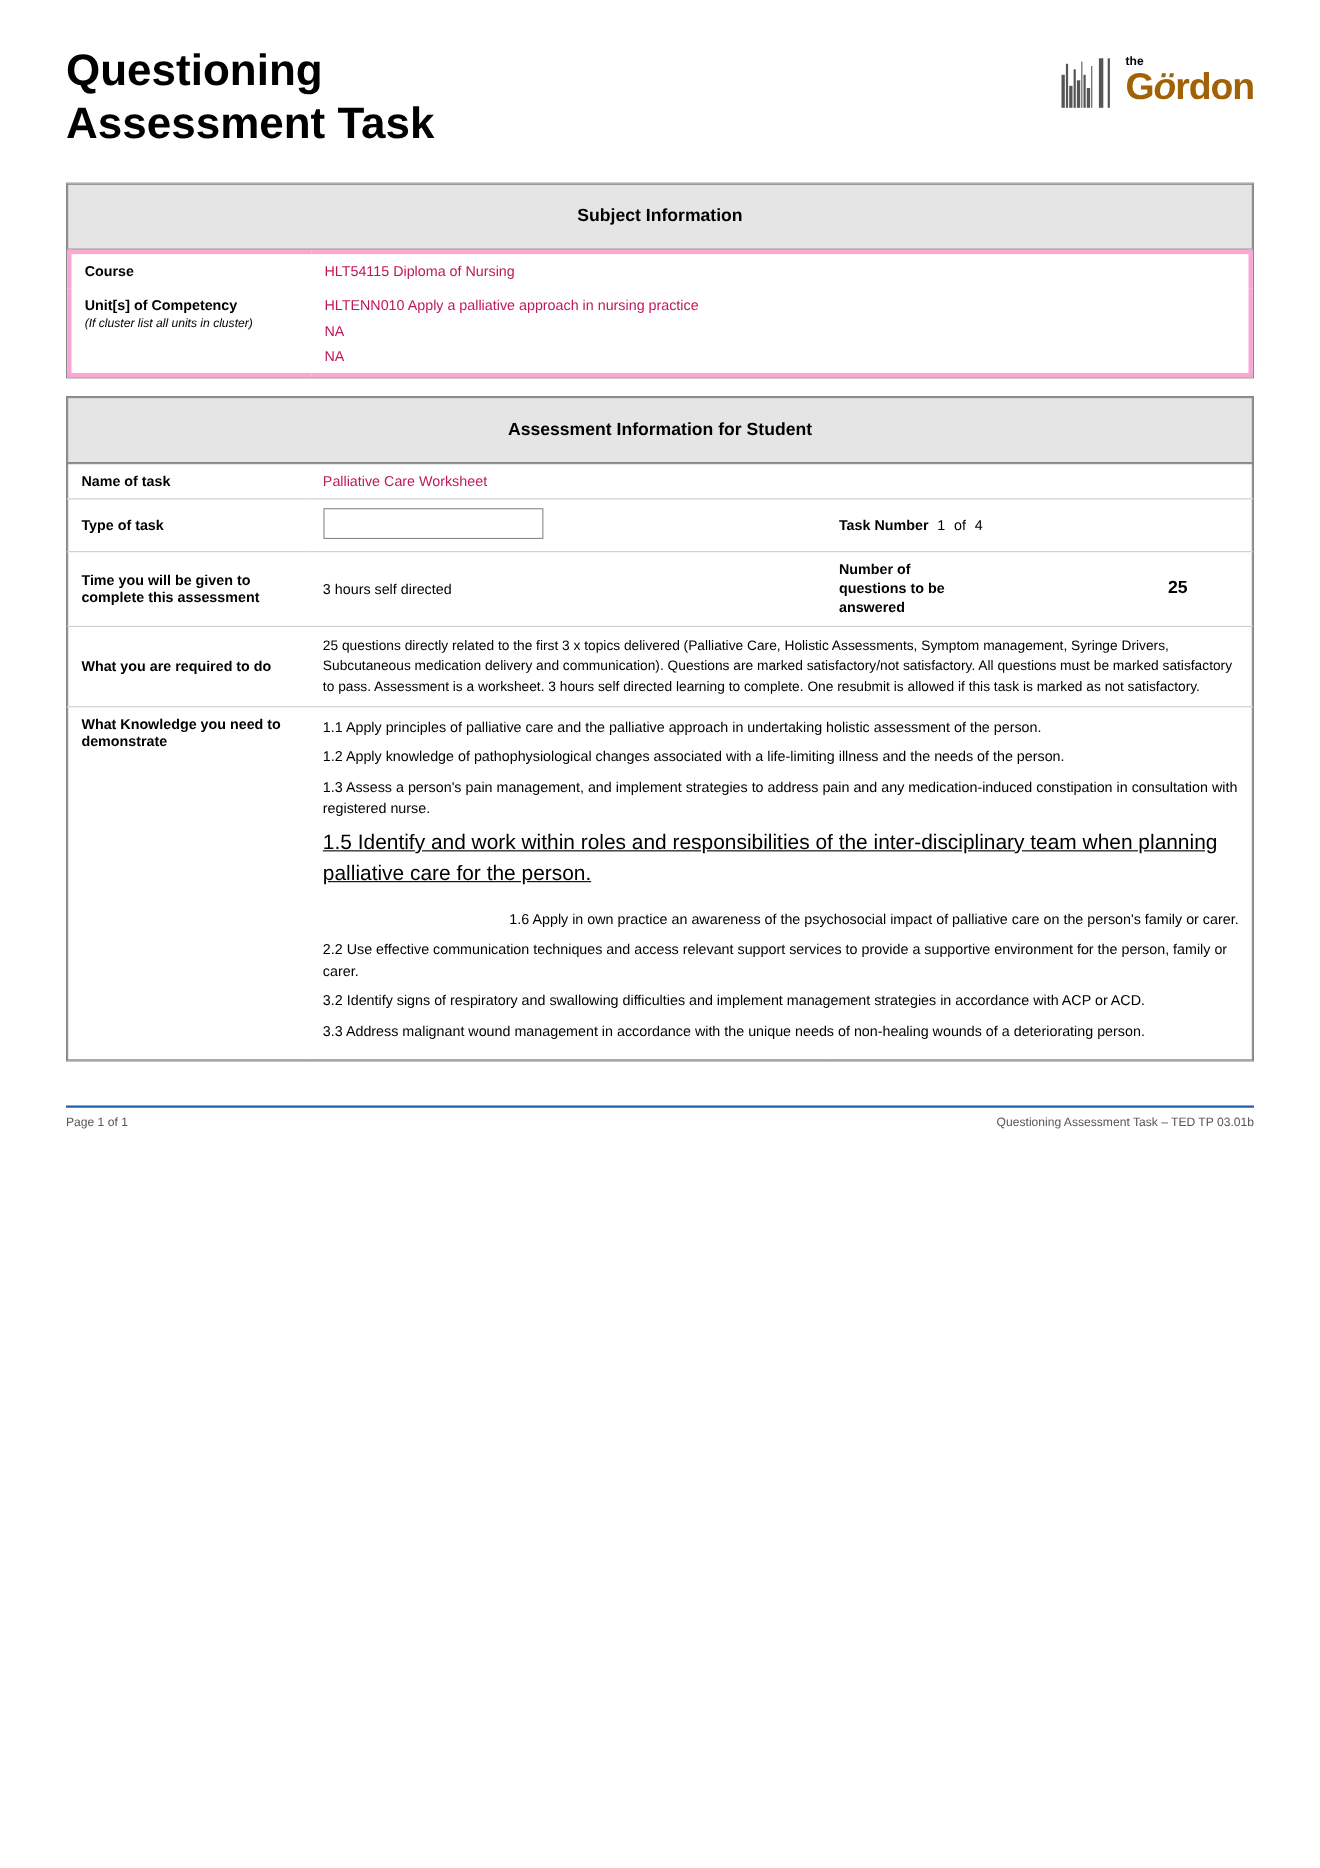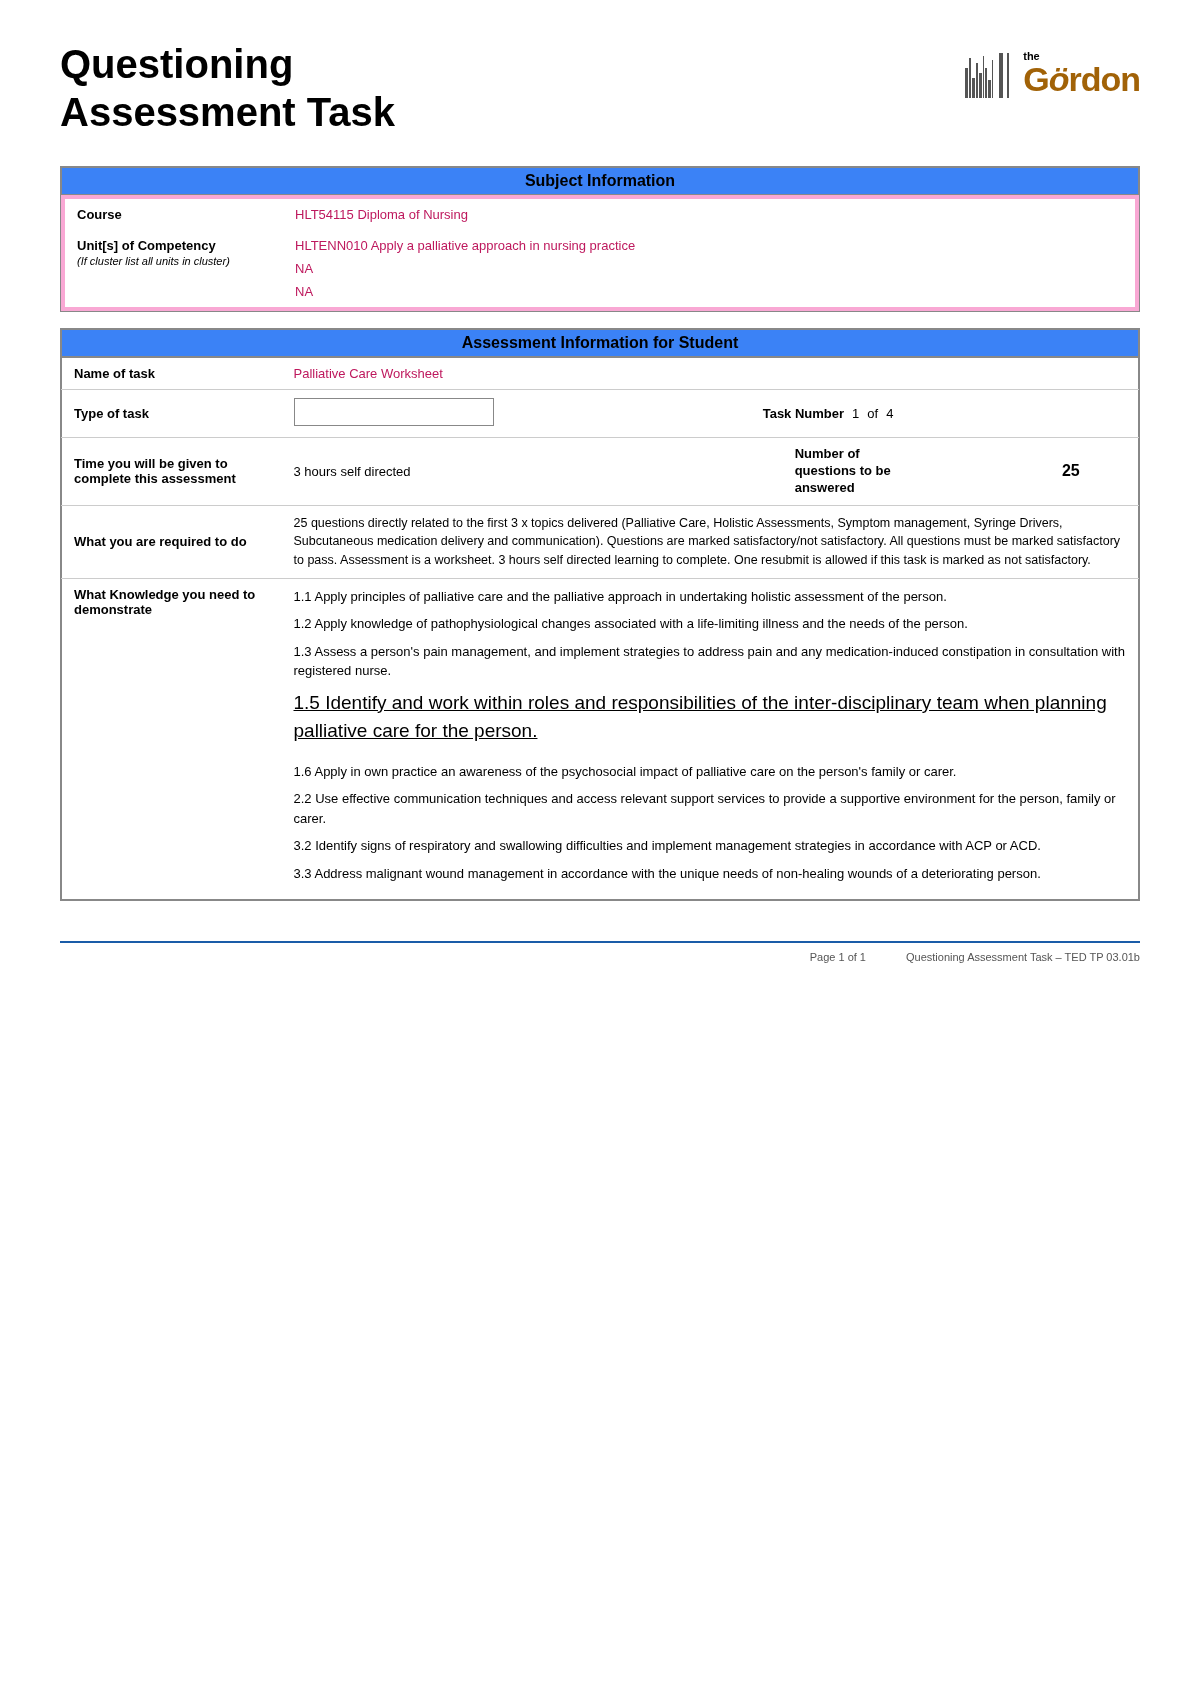--- a/index.html
+++ b/index.html
@@ -35,25 +35,25 @@
       gap: 1px;
       height: 50px;
     }
     .logo-barcode .bar {
       background: #555;
       width: 3px;
     }
 
     
     .section-header {
-      background: #3b82f6;
+      background: #e5e5e5;
       text-align: center;
       font-size: 16px;
       font-weight: bold;
-      padding: 4px;
+      padding: 20px;
       border: 1px solid #888;
     }
 
     
     .info-table {
       width: 100%;
       border-collapse: collapse;
       border: 4px solid #f9a8d4;
       margin-bottom: 0;
     }
@@ -122,41 +122,40 @@
       margin-bottom: 6px;
       padding-left: 20px;
       text-indent: -20px;
     }
 
     .footer-line {
       border-top: 2px solid #1a5ca8;
       margin-top: 40px;
       padding-top: 8px;
       display: flex;
-      justify-content: flex-end;
+      justify-content: space-between;
       gap: 40px;
       color: #555;
       font-size: 11px;
     }
 
     .what-text {
       font-size: 12.5px;
       line-height: 1.5;
     }
 
     .num-questions-cell {
       display: flex;
       flex-direction: column;
       gap: 2px;
     }
     .num-questions-label {
       font-weight: bold;
       font-size: 13px;
       line-height: 1.3;
-      margin-left: 32px;
     }
 
     .outer-border {
       border: 1px solid #888;
     }
   </style>
 </head>
 <body>
 
 <div class="header">
@@ -278,21 +277,21 @@
     </tr>
 
     <tr class="row-border">
       <td class="label-cell" style="vertical-align:top;">What Knowledge you need to demonstrate</td>
       <td colspan="3">
         <ul class="knowledge-list" id="knowledge-list-el">
         <li style="margin-bottom: 8px; padding-left: 0px; text-indent: 0px; font-size: 13px; line-height: 1.5;">1.1 Apply principles of palliative care and the palliative approach in undertaking holistic assessment of the person.</li>
               <li style="margin-bottom: 8px; padding-left: 0px; text-indent: 0px; font-size: 13px; line-height: 1.5;">1.2 Apply knowledge of pathophysiological changes associated with a life-limiting illness and the needs of the person.</li>
               <li style="margin-bottom: 8px; padding-left: 0px; text-indent: 0px; font-size: 13px; line-height: 1.5;">1.3 Assess a person's pain management, and implement strategies to address pain and any medication-induced constipation in consultation with registered nurse.</li>
               <li style="margin-bottom: 16px; padding-left: 0px; text-indent: 0px; font-size: 19px; line-height: 1.5; text-decoration: underline;">1.5 Identify and work within roles and responsibilities of the inter-disciplinary team when planning palliative care for the person.</li>
-              <li style="margin-bottom: 8px; padding-left: 0px; text-indent: 0px; font-size: 13px; line-height: 1.5;">1.6 Apply in own practice an awareness of the psychosocial impact of palliative care on the person's family or carer.</li>
+              <li style="margin-bottom: 8px; padding-left: 0px; text-indent: 0px; font-size: 13px; line-height: 1.5; text-align: right;">1.6 Apply in own practice an awareness of the psychosocial impact of palliative care on the person's family or carer.</li>
               <li style="margin-bottom: 8px; padding-left: 0px; text-indent: 0px; font-size: 13px; line-height: 1.5;">2.2 Use effective communication techniques and access relevant support services to provide a supportive environment for the person, family or carer.</li>
               <li style="margin-bottom: 8px; padding-left: 0px; text-indent: 0px; font-size: 13px; line-height: 1.5;">3.2 Identify signs of respiratory and swallowing difficulties and implement management strategies in accordance with ACP or ACD.</li>
               <li style="margin-bottom: 8px; padding-left: 0px; text-indent: 0px; font-size: 13px; line-height: 1.5;">3.3 Address malignant wound management in accordance with the unique needs of non-healing wounds of a deteriorating person.</li>
             </ul>
       </td>
     </tr>
   </tbody>
     </table>
 </div>
 

